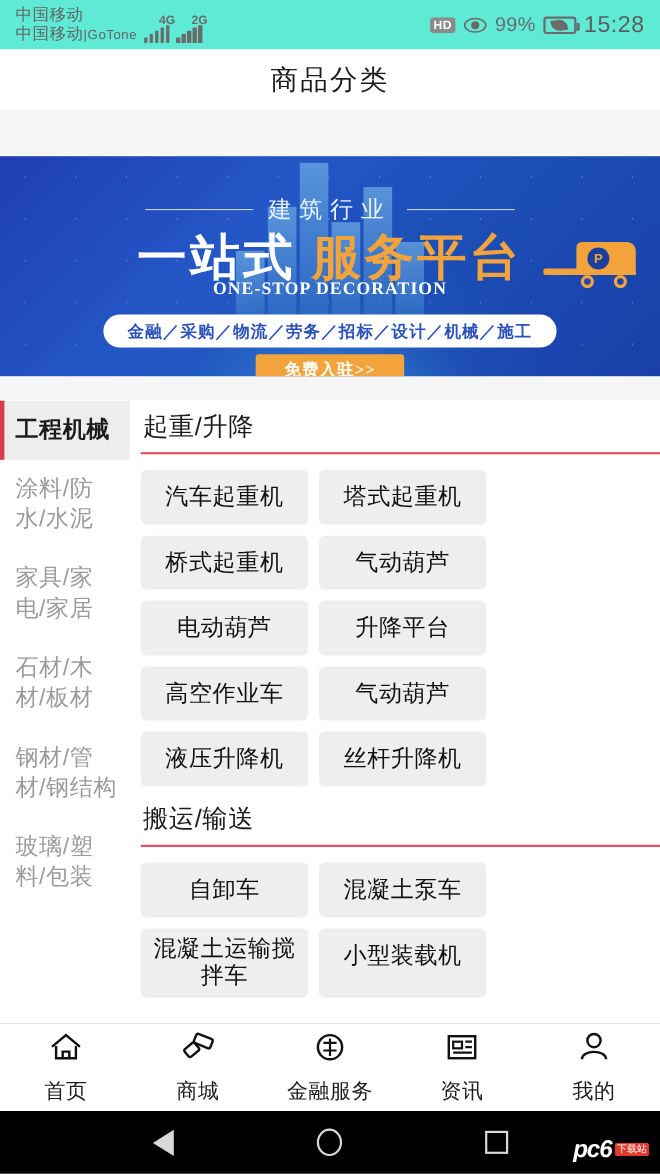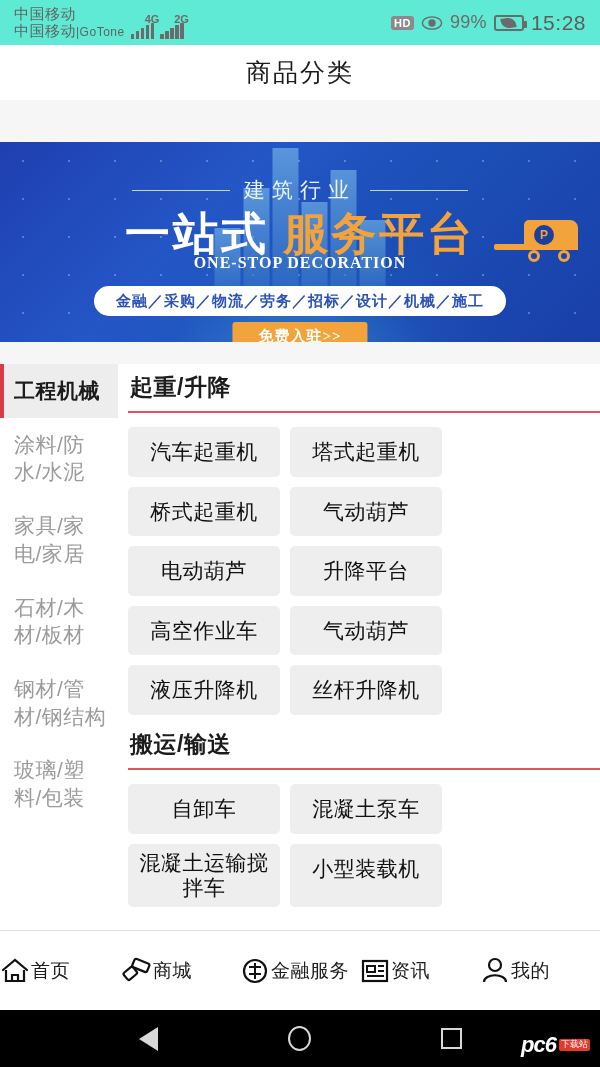--- a/index.html
+++ b/index.html
@@ -108,37 +108,37 @@
   .sidebar { width: 118px; background: #fff; overflow: hidden; flex: none; }
   .cat {
     position: relative; padding: 13px 10px 13px 14px; font-size: 21px;
     color: #9b9b9b; line-height: 1.32; letter-spacing: .5px;
   }
   .cat.active { color: #1c1c1c; font-weight: bold; background: #ededed; }
   .cat.active::before { content: ""; position: absolute; left: 0; top: 0; bottom: 0;
                         width: 4px; background: #d93b4a; }
 
   .main { flex: 1; padding: 0 0 0 6px; overflow: hidden; }
-  .section-title { font-size: 23px; color: #1c1c1c; padding: 8px 0 8px 6px; letter-spacing: .5px; font-weight: bold; }
+  .section-title { font-size: 23px; color: #1c1c1c; padding: 8px 0 8px 6px; letter-spacing: .5px; }
   .section-rule { height: 2px; background: #e0535f; margin: 0 0 14px 4px; }
   .grid { display: flex; flex-wrap: wrap; gap: 10px 10px; padding-left: 4px; }
   .chip {
     width: 152px; background: #eeeeee; border-radius: 5px; color: #111;
     font-size: 21px; text-align: center; padding: 12px 4px; line-height: 1.22;
     letter-spacing: .5px;
   }
   .chip.two-line { padding: 6px 4px; }
 
   
   .tabbar {
     position: absolute; left: 0; right: 0; bottom: 57px; height: 80px;
     background: #fff; border-top: 1px solid #e2e2e2;
     display: flex; align-items: center;
   }
-  .tab { flex: 1; display: flex; flex-direction: row; align-items: center; gap: 1px; }
+  .tab { flex: 1; display: flex; flex-direction: column; align-items: center; gap: 12px; }
   .tab .ico { height: 30px; display: flex; align-items: center; justify-content: center; }
   .tab .lbl { font-size: 19px; color: #1c1c1c; letter-spacing: .5px; }
 
   
   .navbar { position: absolute; left: 0; right: 0; bottom: 0; height: 57px; background: #000;
             display: flex; align-items: center; justify-content: center; gap: 130px; }
   .nav-back { width: 0; height: 0; border-top: 12px solid transparent;
               border-bottom: 12px solid transparent; border-right: 19px solid #d8d8d8; }
   .nav-home { width: 23px; height: 25px; border: 2.5px solid #d8d8d8; border-radius: 50%; }
   .nav-recent { width: 21px; height: 21px; border: 2.5px solid #d8d8d8; }

